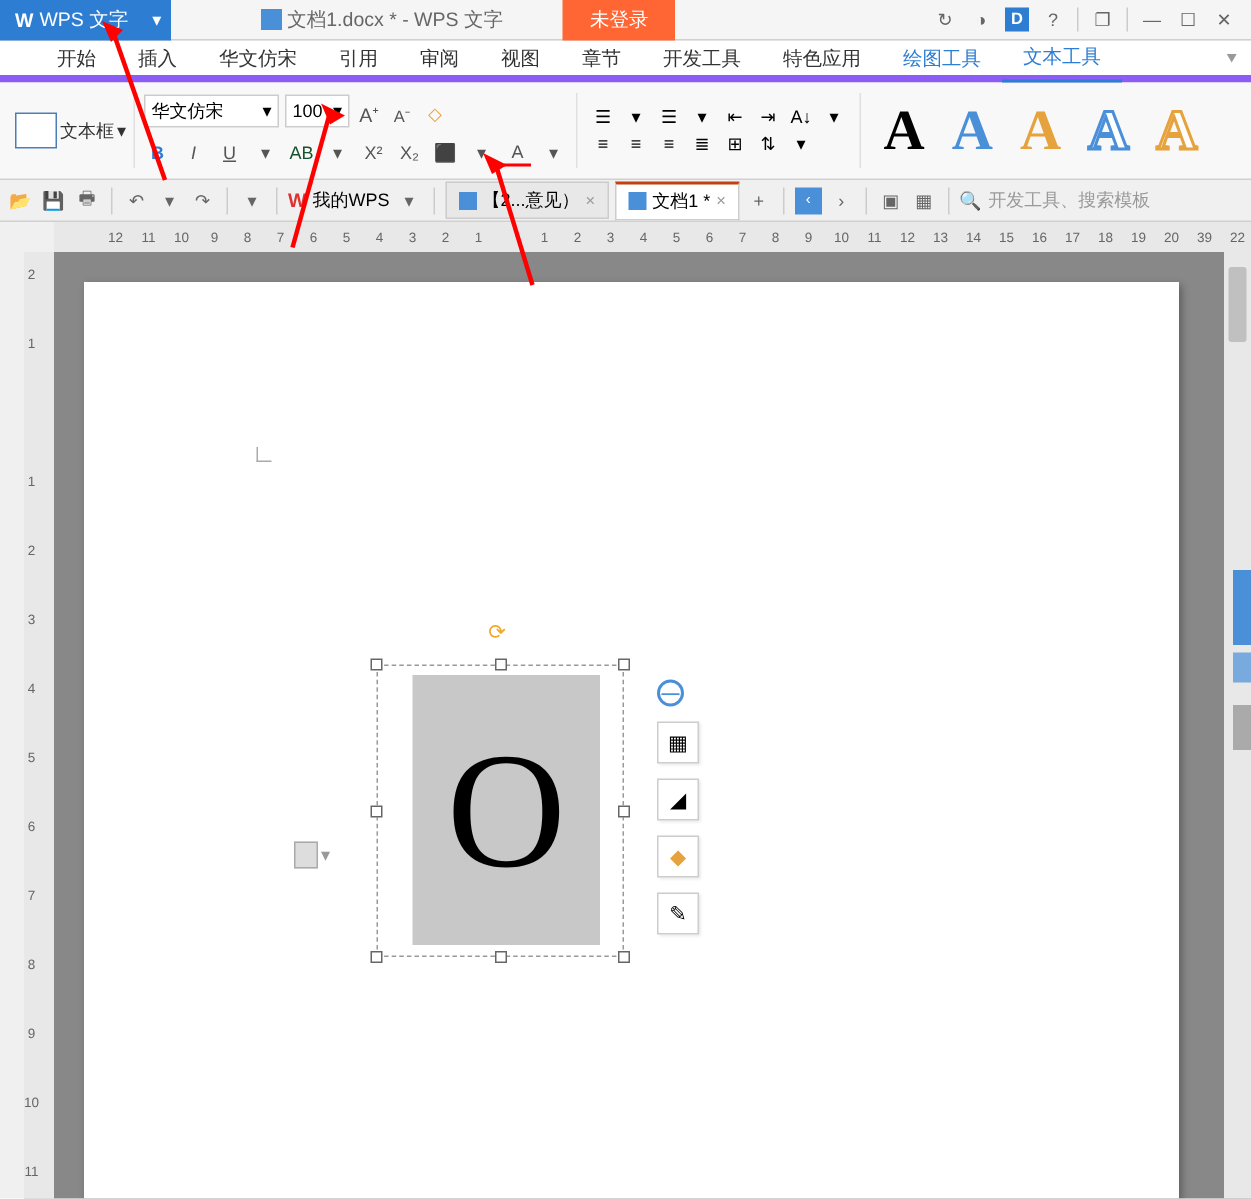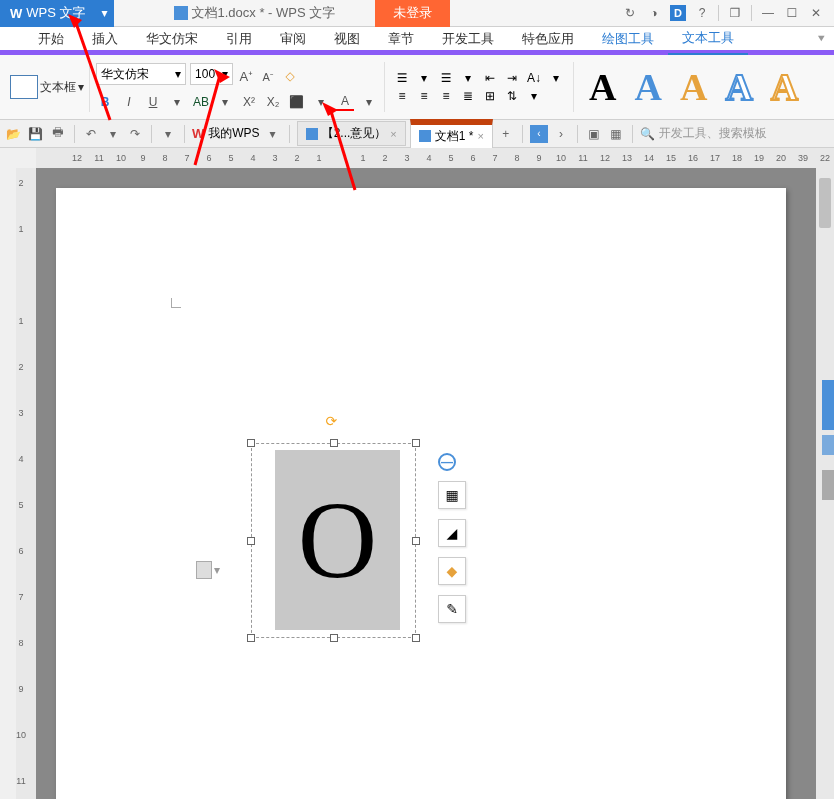--- a/index.html
+++ b/index.html
@@ -43,21 +43,21 @@
 .wa-outline-orange { color: #fff; -webkit-text-stroke: 2px #e6a23c; }
 .para-group { display: flex; flex-direction: column; gap: 4px; padding: 0 8px; }
 .para-row { display: flex; gap: 4px; }
 .para-btn { width: 18px; height: 14px; display: flex; align-items: center; justify-content: center; }
 
 
 .quickbar { height: 28px; background: #f0f0f0; display: flex; align-items: center; padding: 0 5px; border-bottom: 1px solid #d0d0d0; gap: 4px; }
 .qb-icon { width: 18px; height: 18px; display: flex; align-items: center; justify-content: center; color: #666; }
 .qb-sep { width: 1px; height: 18px; background: #ccc; margin: 0 3px; }
 .doc-tab { background: #e8e8e8; padding: 3px 8px; display: flex; align-items: center; gap: 4px; font-size: 12px; border: 1px solid #ccc; }
-.doc-tab.active { background: #fff; border-top: 6px solid #c2410c; }
+.doc-tab.active { background: #fff; border-top: 2px solid #c2410c; }
 .doc-tab-close { color: #999; font-size: 11px; cursor: pointer; }
 .nav-btn { width: 18px; height: 18px; background: #4a90d9; color: #fff; display: flex; align-items: center; justify-content: center; font-size: 10px; }
 .search-box { display: flex; align-items: center; gap: 4px; color: #999; }
 .wps-logo { color: #d33; font-weight: bold; font-size: 13px; }
 
 
 .ruler-h { height: 20px; background: #e8e8e8; display: flex; align-items: center; overflow: hidden; position: relative; margin-left: 36px; }
 .ruler-h-content { position: absolute; left: 30px; display: flex; font-size: 9px; color: #666; }
 .ruler-mark { width: 22px; text-align: center; position: relative; }
 

